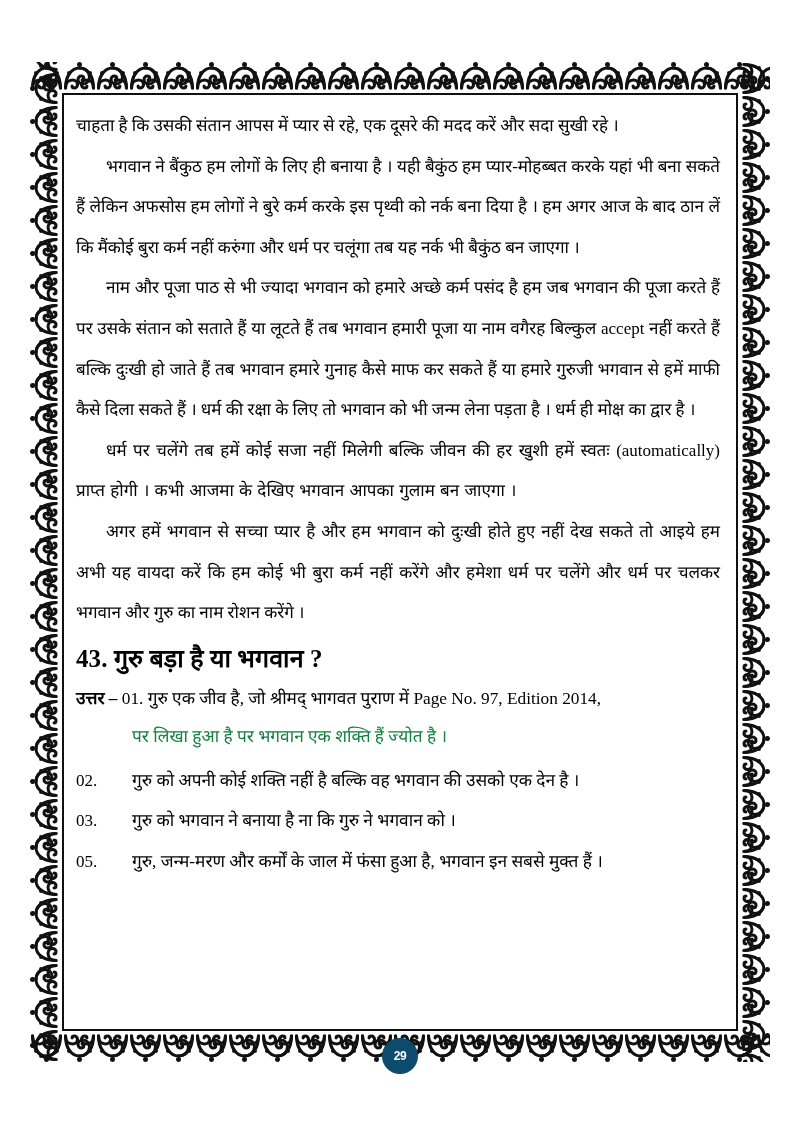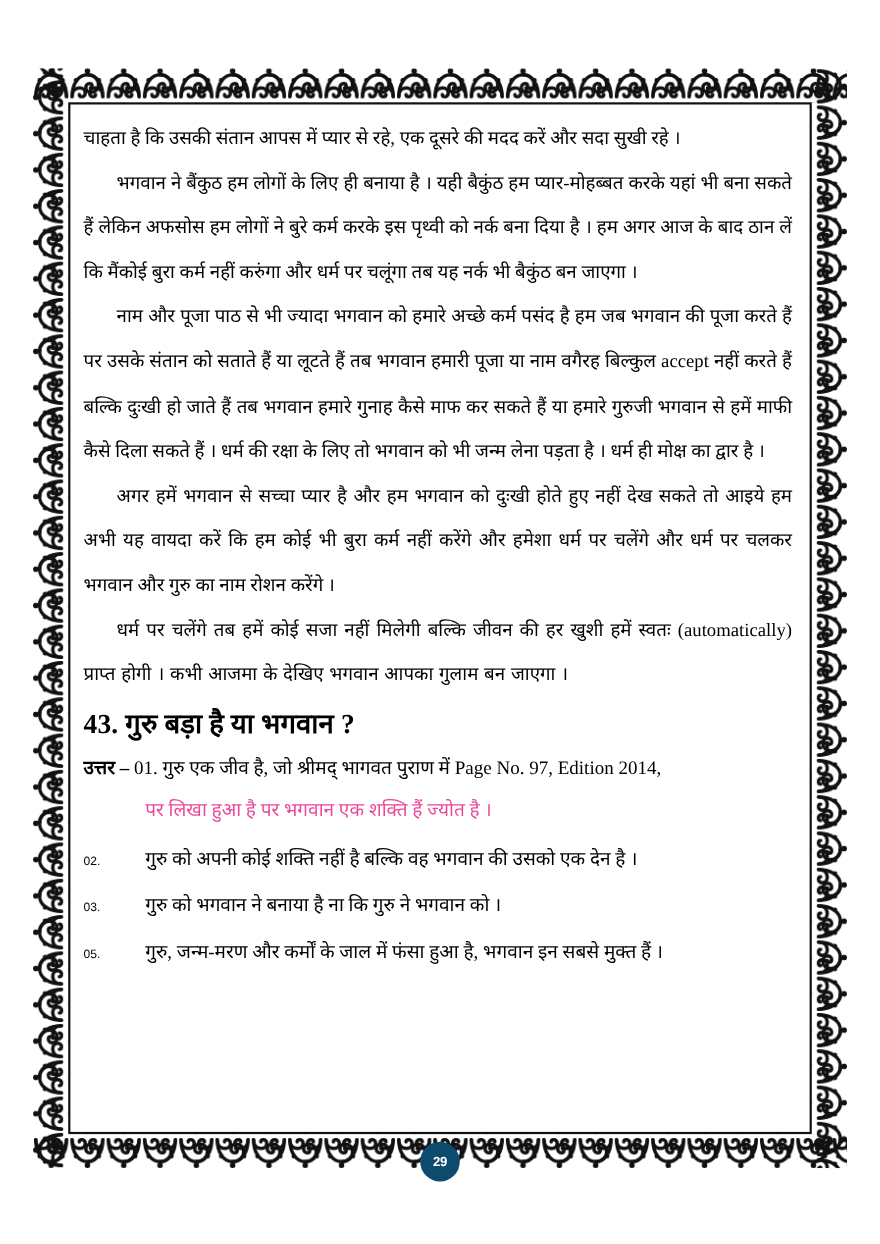--- a/index.html
+++ b/index.html
@@ -112,40 +112,40 @@
     line-height: 38.5px;
     color: #000000;
     text-indent: 0;
   }
   .answer-first .lbl { font-weight: bold; }
   .answer-cont {
     margin: 0;
     font-size: 17.3px;
     line-height: 38.5px;
     padding-left: 56px;
-    color: #ec4899;
+    color: #15803d;
   }
 
   ul.points {
     list-style: none;
     margin: 4px 0 0 0;
     padding: 0;
   }
   ul.points li {
     display: flex;
     align-items: baseline;
     font-size: 17.3px;
     line-height: 40.5px;
     color: #000000;
   }
   ul.points li .num {
     flex: 0 0 auto;
     width: 56px;
-    font-family: Liberation Sans, sans-serif;
-    font-size: 11px;
+    font-family: Liberation Serif, serif;
+    font-size: 17px;
   }
   ul.points li .txt { flex: 1 1 auto; font-family: Liberation Serif, serif; }
 </style>
 </head>
 <body>
 
 <div class="page">
 
   <div class="ornament-frame">
     <svg viewBox="0 0 740 1000" preserveAspectRatio="none" xmlns="http://www.w3.org/2000/svg">
@@ -190,23 +190,23 @@
   <div class="page-number">29</div>
 
   <div class="content">
 
     <p class="para no-indent">चाहता है कि उसकी संतान आपस में प्यार से रहे, एक दूसरे की मदद करें और सदा सुखी रहे ।</p>
 
     <p class="para">भगवान ने बैंकुठ हम लोगों के लिए ही बनाया है । यही बैकुंठ हम प्यार-मोहब्बत करके यहां भी बना सकते हैं लेकिन अफसोस हम लोगों ने बुरे कर्म करके इस पृथ्वी को नर्क बना दिया है । हम अगर आज के बाद ठान लें कि मैंकोई बुरा कर्म नहीं करुंगा और धर्म पर चलूंगा तब यह नर्क भी बैकुंठ बन जाएगा ।</p>
 
     <p class="para">नाम और पूजा पाठ से भी ज्यादा भगवान को हमारे अच्छे कर्म पसंद है हम जब भगवान की पूजा करते हैं पर उसके संतान को सताते हैं या लूटते हैं तब भगवान हमारी पूजा या नाम वगैरह बिल्कुल accept नहीं करते हैं बल्कि दुःखी हो जाते हैं तब भगवान हमारे गुनाह कैसे माफ कर सकते हैं या हमारे गुरुजी भगवान से हमें माफी कैसे दिला सकते हैं । धर्म की रक्षा के लिए तो भगवान को भी जन्म लेना पड़ता है । धर्म ही मोक्ष का द्वार है ।</p>
 
+    <p class="para loose">धर्म पर चलेंगे तब हमें कोई सजा नहीं मिलेगी बल्कि जीवन की हर खुशी हमें स्वतः (automatically) प्राप्त होगी । कभी आजमा के देखिए भगवान आपका गुलाम बन जाएगा ।</p>
+
     <p class="para">अगर हमें भगवान से सच्चा प्यार है और हम भगवान को दुःखी होते हुए नहीं देख सकते तो आइये हम अभी यह वायदा करें कि हम कोई भी बुरा कर्म नहीं करेंगे और हमेशा धर्म पर चलेंगे और धर्म पर चलकर भगवान और गुरु का नाम रोशन करेंगे ।</p>
-
-    <p class="para loose">धर्म पर चलेंगे तब हमें कोई सजा नहीं मिलेगी बल्कि जीवन की हर खुशी हमें स्वतः (automatically) प्राप्त होगी । कभी आजमा के देखिए भगवान आपका गुलाम बन जाएगा ।</p>
 
     <h2 class="qheading">43. गुरु बड़ा है या भगवान ?</h2>
 
     <p class="answer-first">
       <span class="lbl">उत्तर –</span>
       <span>01. गुरु एक  जीव है, जो श्रीमद् भागवत पुराण में Page No. 97, Edition 2014,</span>
     </p>
     <p class="answer-cont">पर लिखा हुआ है पर भगवान एक शक्ति हैं ज्योत है ।</p>
 
     <ul class="points">

